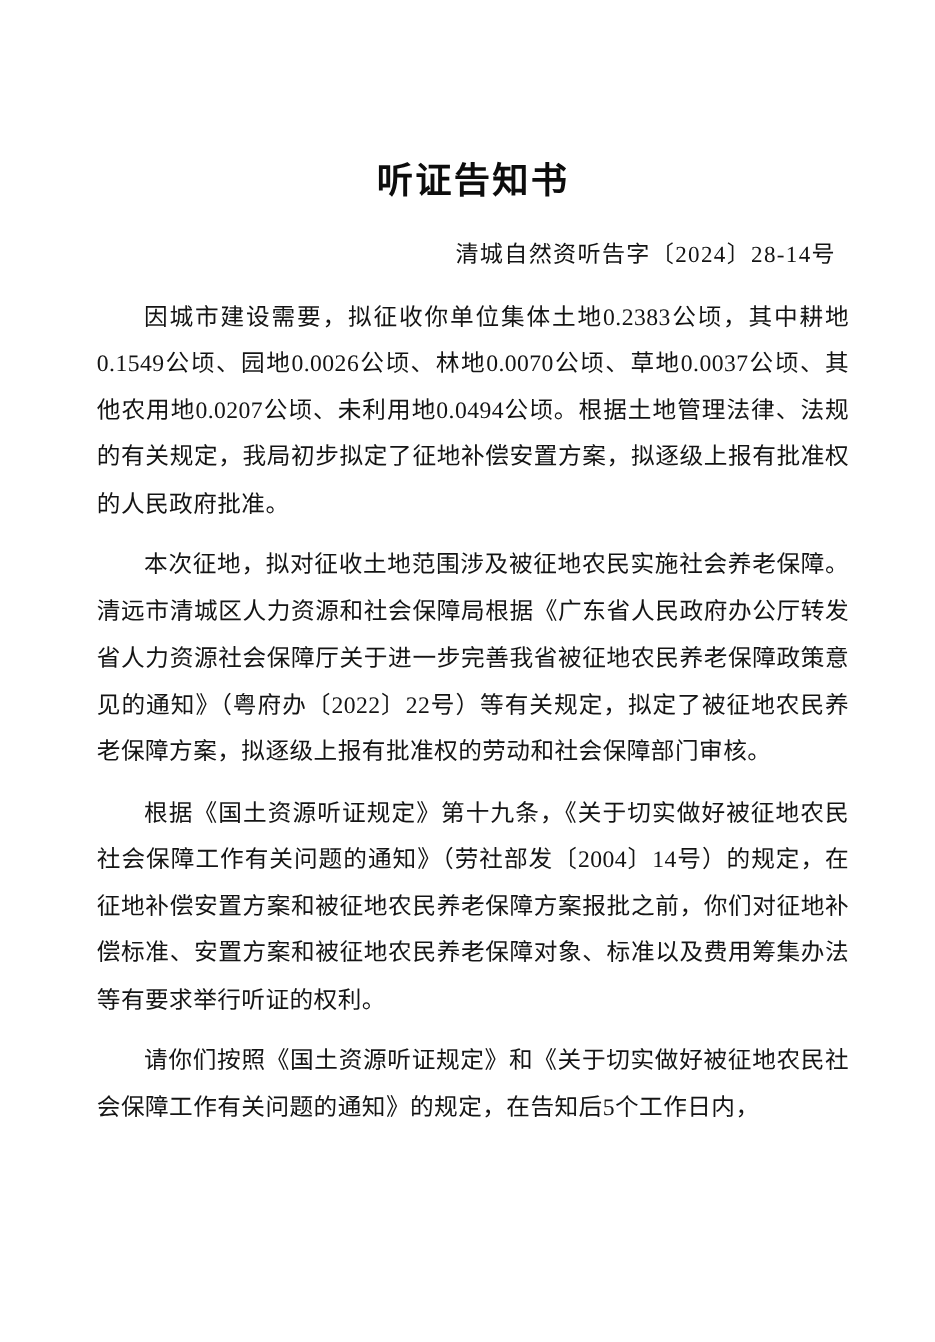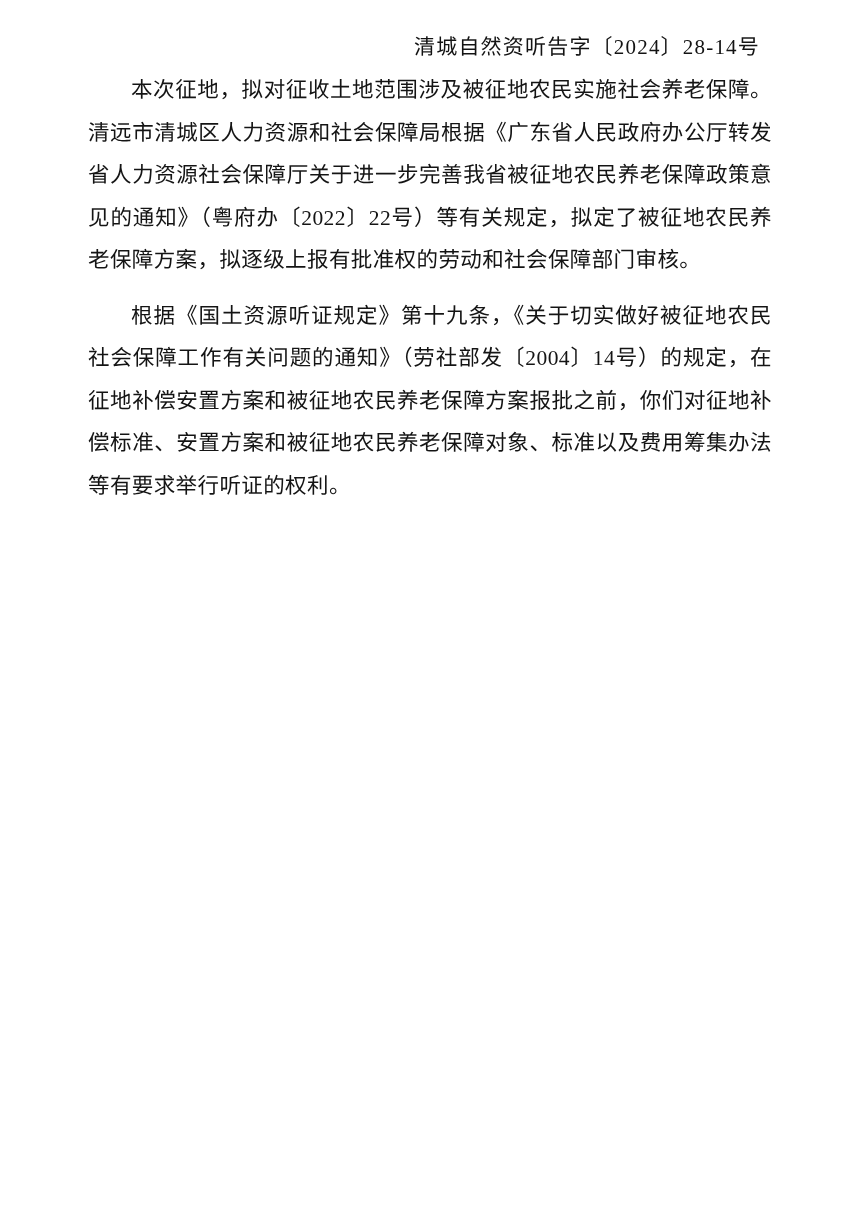--- a/index.html
+++ b/index.html
@@ -77,24 +77,27 @@
   }
   .para--first { padding-top: 13px; }
   .para + .para { padding-top: 13px; }
 </style>
 </head>
 <body>
 
 <div class="page">
   <div class="doc-body">
 
+    <h1 class="doc-title">听证告知书</h1>
 
     <p class="doc-number">清城自然资听告字〔2024〕28-14号</p>
 
 
+    <p class="para para--first">因城市建设需要，拟征收你单位集体土地0.2383公顷，其中耕地0.1549公顷、园地0.0026公顷、林地0.0070公顷、草地0.0037公顷、其他农用地0.0207公顷、未利用地0.0494公顷。根据土地管理法律、法规的有关规定，我局初步拟定了征地补偿安置方案，拟逐级上报有批准权的人民政府批准。</p>
 
     <p class="para">本次征地，拟对征收土地范围涉及被征地农民实施社会养老保障。清远市清城区人力资源和社会保障局根据《广东省人民政府办公厅转发省人力资源社会保障厅关于进一步完善我省被征地农民养老保障政策意见的通知》（粤府办〔2022〕22号）等有关规定，拟定了被征地农民养老保障方案，拟逐级上报有批准权的劳动和社会保障部门审核。</p>
 
     <p class="para">根据《国土资源听证规定》第十九条，《关于切实做好被征地农民社会保障工作有关问题的通知》（劳社部发〔2004〕14号）的规定，在征地补偿安置方案和被征地农民养老保障方案报批之前，你们对征地补偿标准、安置方案和被征地农民养老保障对象、标准以及费用筹集办法等有要求举行听证的权利。</p>
 
+    <p class="para">请你们按照《国土资源听证规定》和《关于切实做好被征地农民社会保障工作有关问题的通知》的规定，在告知后5个工作日内，</p>
 
   </div>
 </div>
 
 </body></html>

